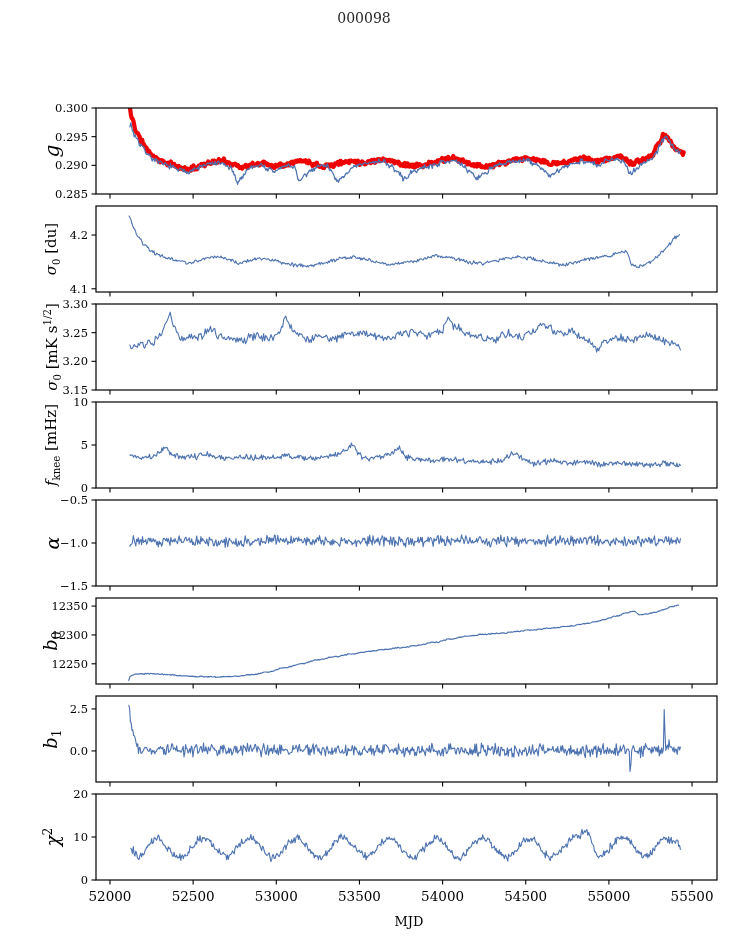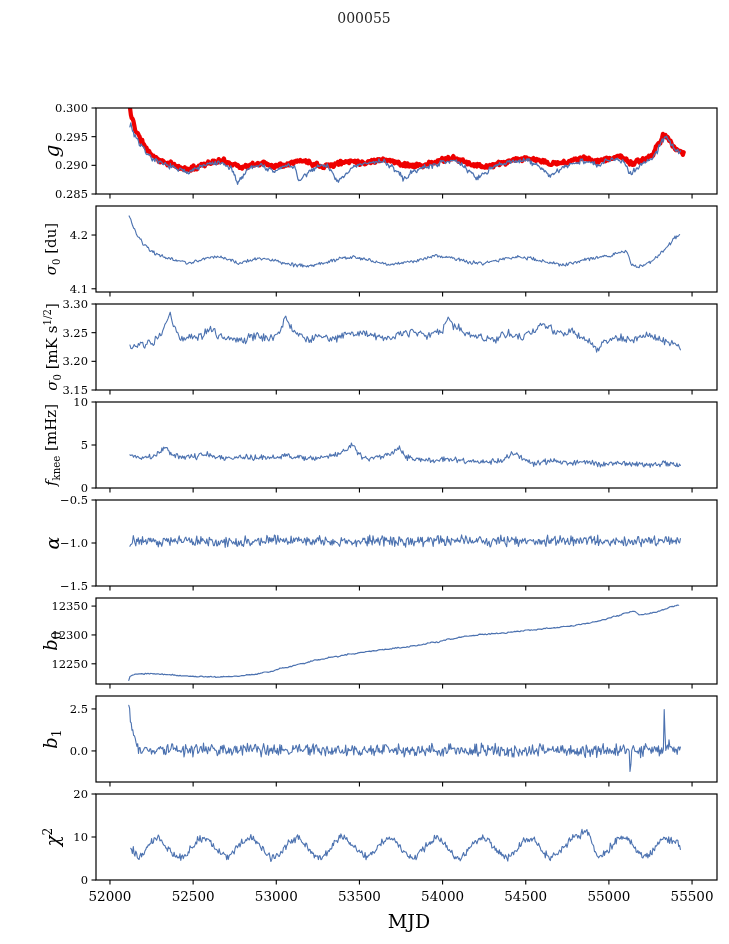--- a/index.html
+++ b/index.html
@@ -1,32 +1,32 @@
 <!DOCTYPE html>
 <html><head>
 <meta charset="utf-8">
 <style>
   html,body{margin:0;padding:0;background:#ffffff;}
   .fig{position:relative;width:729px;height:944px;background:#ffffff;overflow:hidden;
        font-family:"DejaVu Serif", serif;color:#000;}
   .fig-title{position:absolute;transform:translate(-50%,-50%);font-size:14px;color:#262626;
        font-family:"DejaVu Serif", serif;white-space:nowrap;}
-  .x-label{position:absolute;transform:translate(-50%,-50%);font-size:19px;color:#000;
+  .x-label{position:absolute;transform:translate(-50%,-50%);font-size:13px;color:#000;
        font-family:"DejaVu Serif", serif;white-space:nowrap;}
   .y-label{position:absolute;transform:translate(-50%,-50%) rotate(-90deg);white-space:nowrap;
        font-family:"DejaVu Serif", serif;color:#000;}
   .y-label i{font-style:italic;}
   .y-label sub,.y-label sup{font-size:68%;font-style:normal;}
   svg text{font-family:"DejaVu Serif", serif;fill:#000;}
 </style>
 </head>
 <body>
 
 <div class="fig">
-  <div class="fig-title" style="left:364px;top:18px;">000055</div>
+  <div class="fig-title" style="left:364px;top:18px;">000098</div>
   <svg id="plot" width="729" height="944" viewBox="0 0 729 944">
       <g>
         <clipPath id="clip0">
           <rect x="96" y="108" width="621" height="86"></rect>
         </clipPath>
         <path d="M128.3 102.16L129.1 103.70L130.0 107.77L130.9 115.08L131.7 118.09L132.6 118.71L133.5 121.27L134.3 125.49L135.2 130.32L136.1 132.18L137.0 132.98L137.8 133.06L138.7 134.95L139.6 136.52L140.4 140.20L141.3 142.96L142.2 139.66L143.0 144.06L143.9 144.08L144.8 145.88L145.6 148.04L146.5 147.61L147.4 151.38L148.3 150.39L149.1 150.96L150.0 152.78L150.9 153.98L151.7 155.63L152.6 155.70L153.5 155.53L154.3 157.22L155.2 157.60L156.1 157.11L157.0 158.65L157.8 158.57L158.7 161.70L159.6 159.88L160.4 162.36L161.3 160.49L162.2 160.11L163.0 160.67L163.9 161.72L164.8 162.55L165.6 162.74L166.5 163.55L167.4 165.19L168.3 162.65L169.1 164.55L170.0 163.15L170.9 161.57L171.7 163.54L172.6 164.34L173.5 165.66L174.3 163.87L175.2 166.46L176.1 167.07L176.9 166.04L177.8 166.26L178.7 166.01L179.6 168.88L180.4 167.07L181.3 168.16L182.2 168.05L183.0 169.41L183.9 169.95L184.8 167.16L185.6 169.91L186.5 168.62L187.4 168.59L188.2 170.10L189.1 168.97L190.0 168.76L190.9 170.61L191.7 166.58L192.6 166.53L193.5 165.42L194.3 169.66L195.2 167.63L196.1 167.54L196.9 169.35L197.8 167.28L198.7 165.70L199.5 166.18L200.4 165.13L201.3 163.91L202.2 165.11L203.0 164.18L203.9 163.61L204.8 166.25L205.6 163.85L206.5 163.69L207.4 163.74L208.2 161.53L209.1 162.92L210.0 162.85L210.8 163.92L211.7 163.46L212.6 160.56L213.5 161.12L214.3 160.65L215.2 161.38L216.1 163.12L216.9 162.12L217.8 162.47L218.7 159.07L219.5 160.05L220.4 162.02L221.3 160.79L222.1 160.46L223.0 159.85L223.9 158.45L224.8 161.39L225.6 162.51L226.5 163.54L227.4 162.05L228.2 162.25L229.1 162.57L230.0 163.63L230.8 165.48L231.7 164.48L232.6 165.42L233.4 164.13L234.3 164.21L235.2 163.65L236.1 164.52L236.9 165.76L237.8 164.88L238.7 166.20L239.5 167.89L240.4 167.46L241.3 167.25L242.1 168.61L243.0 166.50L243.9 166.47L244.7 166.73L245.6 164.91L246.5 166.31L247.4 168.15L248.2 165.30L249.1 165.49L250.0 165.15L250.8 164.31L251.7 164.14L252.6 162.84L253.4 165.61L254.3 164.59L255.2 165.19L256.0 164.79L256.9 163.70L257.8 162.97L258.7 164.08L259.5 165.41L260.4 163.43L261.3 163.43L262.1 164.07L263.0 161.83L263.9 161.60L264.7 162.35L265.6 163.69L266.5 163.37L267.3 165.12L268.2 164.29L269.1 165.68L270.0 165.42L270.8 167.12L271.7 165.04L272.6 166.75L273.4 166.80L274.3 168.11L275.2 164.98L276.0 164.81L276.9 166.31L277.8 166.35L278.7 165.41L279.5 163.78L280.4 163.44L281.3 165.39L282.1 166.80L283.0 164.59L283.9 166.53L284.7 164.76L285.6 164.85L286.5 165.53L287.3 163.50L288.2 164.55L289.1 165.22L290.0 162.81L290.8 162.52L291.7 161.61L292.6 163.29L293.4 163.98L294.3 161.39L295.2 161.31L296.0 160.78L296.9 161.67L297.8 160.52L298.6 160.94L299.5 161.39L300.4 159.93L301.3 160.98L302.1 161.54L303.0 161.37L303.9 160.75L304.7 161.19L305.6 160.30L306.5 162.70L307.3 162.22L308.2 163.23L309.1 160.78L309.9 162.87L310.8 163.42L311.7 164.27L312.6 165.86L313.4 165.38L314.3 163.98L315.2 164.66L316.0 163.78L316.9 162.65L317.8 165.69L318.6 165.50L319.5 166.67L320.4 165.81L321.2 166.21L322.1 167.33L323.0 167.85L323.9 168.07L324.7 166.21L325.6 164.93L326.5 164.44L327.3 165.53L328.2 164.46L329.1 164.72L329.9 166.50L330.8 164.31L331.7 164.97L332.5 164.44L333.4 166.93L334.3 165.84L335.2 163.46L336.0 163.69L336.9 163.56L337.8 162.04L338.6 164.77L339.5 163.53L340.4 160.86L341.2 164.34L342.1 161.63L343.0 162.30L343.8 162.96L344.7 162.37L345.6 161.20L346.5 161.70L347.3 162.13L348.2 161.21L349.1 163.02L349.9 160.64L350.8 160.46L351.7 161.13L352.5 161.25L353.4 161.20L354.3 162.03L355.1 160.78L356.0 162.38L356.9 163.57L357.8 160.55L358.6 162.43L359.5 164.85L360.4 164.71L361.2 163.04L362.1 161.35L363.0 162.40L363.8 162.90L364.7 164.32L365.6 164.27L366.4 163.31L367.3 162.30L368.2 161.15L369.1 162.20L369.9 161.18L370.8 163.01L371.7 160.01L372.5 161.29L373.4 162.18L374.3 159.76L375.1 162.84L376.0 161.22L376.9 160.30L377.7 159.16L378.6 161.19L379.5 159.25L380.4 160.97L381.2 160.23L382.1 159.57L383.0 158.45L383.8 159.23L384.7 159.89L385.6 160.95L386.4 159.67L387.3 160.93L388.2 160.03L389.0 160.06L389.9 159.80L390.8 161.43L391.7 160.81L392.5 160.42L393.4 160.84L394.3 163.28L395.1 161.51L396.0 161.94L396.9 161.81L397.7 163.21L398.6 161.81L399.5 163.15L400.4 165.49L401.2 164.78L402.1 164.55L403.0 166.00L403.8 164.00L404.7 163.10L405.6 166.39L406.4 165.73L407.3 163.30L408.2 166.46L409.0 166.53L409.9 164.57L410.8 165.93L411.7 166.55L412.5 164.70L413.4 167.15L414.3 164.66L415.1 167.28L416.0 166.11L416.9 163.75L417.7 166.17L418.6 164.70L419.5 164.24L420.3 164.89L421.2 165.28L422.1 166.00L423.0 167.31L423.8 165.24L424.7 164.91L425.6 164.34L426.4 164.36L427.3 164.60L428.2 164.74L429.0 161.66L429.9 162.32L430.8 162.53L431.6 161.85L432.5 162.91L433.4 163.15L434.3 163.47L435.1 161.92L436.0 161.84L436.9 162.55L437.7 160.42L438.6 160.44L439.5 160.03L440.3 160.31L441.2 159.74L442.1 157.98L442.9 160.51L443.8 161.78L444.7 160.17L445.6 158.17L446.4 158.82L447.3 159.51L448.2 157.01L449.0 159.88L449.9 159.93L450.8 159.26L451.6 159.40L452.5 157.29L453.4 156.07L454.2 158.29L455.1 158.91L456.0 159.10L456.9 158.48L457.7 159.30L458.6 161.89L459.5 159.42L460.3 159.63L461.2 161.72L462.1 159.52L462.9 159.44L463.8 161.92L464.7 161.92L465.5 162.21L466.4 161.66L467.3 164.47L468.2 164.20L469.0 162.22L469.9 164.44L470.8 164.64L471.6 165.42L472.5 165.17L473.4 164.15L474.2 166.23L475.1 164.45L476.0 164.56L476.8 166.56L477.7 163.99L478.6 164.48L479.5 164.07L480.3 166.13L481.2 167.01L482.1 166.31L482.9 167.16L483.8 167.12L484.7 167.56L485.5 166.87L486.4 165.25L487.3 167.57L488.1 165.60L489.0 166.34L489.9 164.85L490.8 165.65L491.6 165.38L492.5 164.34L493.4 167.26L494.2 164.22L495.1 164.69L496.0 164.63L496.8 163.51L497.7 162.89L498.6 161.80L499.4 165.21L500.3 164.00L501.2 162.04L502.1 162.35L502.9 162.33L503.8 161.87L504.7 162.83L505.5 164.53L506.4 161.94L507.3 163.23L508.1 160.75L509.0 160.36L509.9 161.46L510.8 160.70L511.6 160.90L512.5 159.81L513.4 159.02L514.2 159.56L515.1 160.71L516.0 158.13L516.8 159.70L517.7 158.43L518.6 159.46L519.4 159.50L520.3 159.11L521.2 158.54L522.1 161.08L522.9 159.97L523.8 157.86L524.7 157.16L525.5 158.15L526.4 157.42L527.3 158.65L528.1 158.81L529.0 158.61L529.9 159.16L530.7 159.20L531.6 159.41L532.5 158.76L533.4 158.04L534.2 160.13L535.1 159.24L536.0 161.13L536.8 158.99L537.7 159.88L538.6 159.52L539.4 160.06L540.3 161.38L541.2 162.43L542.0 161.84L542.9 159.96L543.8 162.53L544.7 160.31L545.5 162.57L546.4 161.91L547.3 161.94L548.1 163.94L549.0 164.45L549.9 164.78L550.7 164.91L551.6 164.83L552.5 164.04L553.3 162.04L554.2 163.14L555.1 162.23L556.0 164.12L556.8 164.39L557.7 162.23L558.6 163.79L559.4 162.92L560.3 163.14L561.2 162.66L562.0 163.12L562.9 161.79L563.8 160.79L564.6 163.25L565.5 162.84L566.4 163.56L567.3 163.23L568.1 162.26L569.0 160.94L569.9 160.64L570.7 161.58L571.6 159.79L572.5 159.89L573.3 160.42L574.2 158.63L575.1 159.36L575.9 158.47L576.8 159.33L577.7 161.73L578.6 158.80L579.4 158.09L580.3 157.31L581.2 158.10L582.0 159.06L582.9 158.16L583.8 156.42L584.6 159.09L585.5 157.52L586.4 159.26L587.2 158.76L588.1 159.74L589.0 157.74L589.9 159.89L590.7 159.45L591.6 159.65L592.5 160.57L593.3 161.16L594.2 160.75L595.1 160.08L595.9 160.42L596.8 162.69L597.7 159.64L598.5 162.62L599.4 161.07L600.3 160.50L601.2 159.30L602.0 159.45L602.9 160.24L603.8 159.82L604.6 158.35L605.5 161.32L606.4 157.58L607.2 157.97L608.1 160.32L609.0 158.91L609.8 157.91L610.7 159.16L611.6 158.78L612.5 158.90L613.3 158.20L614.2 157.17L615.1 157.21L615.9 156.98L616.8 156.18L617.7 155.83L618.5 155.82L619.4 156.78L620.3 155.32L621.1 155.46L622.0 158.36L622.9 157.54L623.8 158.67L624.6 158.76L625.5 160.06L626.4 158.48L627.2 160.99L628.1 162.38L629.0 161.38L629.8 164.51L630.7 161.21L631.6 162.75L632.5 164.94L633.3 163.12L634.2 164.63L635.1 162.19L635.9 161.73L636.8 159.72L637.7 159.47L638.5 160.85L639.4 162.61L640.3 160.50L641.1 161.55L642.0 160.06L642.9 158.20L643.8 160.56L644.6 160.43L645.5 158.59L646.4 157.79L647.2 158.88L648.1 157.79L649.0 155.59L649.8 156.25L650.7 156.46L651.6 154.93L652.4 156.34L653.3 155.32L654.2 151.32L655.1 149.89L655.9 146.26L656.8 145.48L657.7 144.04L658.5 143.09L659.4 142.58L660.3 143.48L661.1 140.19L662.0 138.01L662.9 133.89L663.7 136.86L664.6 135.49L665.5 134.98L666.4 137.60L667.2 136.70L668.1 137.49L669.0 140.76L669.8 140.20L670.7 140.81L671.6 143.48L672.4 146.50L673.3 145.83L674.2 146.64L675.0 149.28L675.9 150.13L676.8 149.08L677.7 150.29L678.5 150.39L679.4 151.14L680.3 150.89L681.1 151.15L682.0 153.09L682.9 154.82L683.7 152.19" fill="none" stroke="#ee0000" stroke-width="4.2" stroke-linejoin="round" stroke-linecap="round" clip-path="url(#clip0)"></path>
         <path d="M129.9 126.97L130.8 122.83L131.7 127.44L132.5 131.02L133.4 132.01L134.2 136.78L135.1 134.65L136.0 137.67L136.8 138.36L137.7 138.90L138.5 141.37L139.4 145.57L140.3 146.27L141.1 143.82L142.0 145.69L142.8 146.54L143.7 146.80L144.6 148.83L145.4 152.35L146.3 154.15L147.2 154.61L148.0 153.95L148.9 155.13L149.7 154.36L150.6 155.64L151.5 158.94L152.3 161.02L153.2 158.28L154.0 159.75L154.9 161.58L155.8 158.36L156.6 159.85L157.5 160.00L158.4 163.66L159.2 161.44L160.1 161.01L160.9 161.86L161.8 162.10L162.7 164.49L163.5 164.72L164.4 163.70L165.2 162.61L166.1 164.06L167.0 165.33L167.8 164.87L168.7 167.32L169.6 169.00L170.4 163.71L171.3 167.64L172.1 166.32L173.0 165.29L173.9 167.26L174.7 167.21L175.6 167.71L176.4 169.13L177.3 169.59L178.2 171.32L179.0 169.90L179.9 168.23L180.8 168.27L181.6 169.47L182.5 169.43L183.3 171.68L184.2 169.28L185.1 172.31L185.9 171.61L186.8 173.43L187.6 171.78L188.5 173.90L189.4 173.53L190.2 170.71L191.1 170.17L192.0 171.29L192.8 168.94L193.7 170.32L194.5 167.77L195.4 168.25L196.3 168.40L197.1 169.14L198.0 167.25L198.8 169.79L199.7 165.10L200.6 166.03L201.4 165.39L202.3 167.22L203.2 164.94L204.0 164.65L204.9 165.72L205.7 165.84L206.6 164.60L207.5 163.08L208.3 163.46L209.2 163.79L210.0 162.43L210.9 164.32L211.8 163.37L212.6 162.14L213.5 164.62L214.4 164.33L215.2 161.42L216.1 164.95L216.9 164.28L217.8 161.37L218.7 161.12L219.5 162.97L220.4 164.18L221.2 163.28L222.1 162.49L223.0 162.89L223.8 164.86L224.7 164.01L225.6 166.05L226.4 166.16L227.3 165.41L228.1 166.91L229.0 169.47L229.9 167.90L230.7 165.79L231.6 168.09L232.4 171.97L233.3 171.44L234.2 175.15L235.0 174.93L235.9 180.09L236.8 181.30L237.6 184.42L238.5 181.22L239.3 181.22L240.2 177.59L241.1 179.30L241.9 176.67L242.8 178.25L243.6 174.03L244.5 174.72L245.4 173.53L246.2 170.63L247.1 169.50L247.9 168.79L248.8 169.07L249.7 168.64L250.5 167.30L251.4 165.77L252.3 168.60L253.1 166.00L254.0 166.14L254.8 167.20L255.7 166.01L256.6 165.86L257.4 165.76L258.3 167.01L259.1 165.32L260.0 164.96L260.9 163.50L261.7 163.93L262.6 166.19L263.5 166.92L264.3 164.94L265.2 168.74L266.0 170.23L266.9 168.42L267.8 171.10L268.6 168.97L269.5 167.48L270.3 168.50L271.2 168.87L272.1 169.66L272.9 172.18L273.8 171.58L274.7 172.46L275.5 170.58L276.4 170.51L277.2 170.32L278.1 169.62L279.0 168.09L279.8 169.13L280.7 167.08L281.5 168.55L282.4 166.30L283.3 166.42L284.1 166.68L285.0 166.15L285.9 165.20L286.7 166.43L287.6 165.10L288.4 163.68L289.3 165.17L290.2 166.87L291.0 166.91L291.9 166.51L292.7 168.35L293.6 167.03L294.5 165.55L295.3 168.47L296.2 170.76L297.1 175.27L297.9 179.21L298.8 180.57L299.6 180.19L300.5 180.32L301.4 179.38L302.2 178.09L303.1 176.56L303.9 174.93L304.8 173.88L305.7 174.80L306.5 176.76L307.4 173.14L308.3 172.72L309.1 170.56L310.0 170.18L310.8 171.52L311.7 168.77L312.6 171.33L313.4 168.24L314.3 170.77L315.1 167.77L316.0 168.03L316.9 166.75L317.7 164.97L318.6 166.44L319.5 166.09L320.3 165.86L321.2 164.66L322.0 164.92L322.9 165.45L323.8 166.52L324.6 164.80L325.5 166.64L326.3 167.40L327.2 163.82L328.1 166.30L328.9 168.53L329.8 170.72L330.7 169.67L331.5 170.69L332.4 172.51L333.2 173.66L334.1 175.88L335.0 179.31L335.8 178.13L336.7 181.23L337.5 180.05L338.4 182.24L339.3 179.88L340.1 178.30L341.0 178.61L341.9 177.09L342.7 176.48L343.6 177.71L344.4 176.42L345.3 174.42L346.2 172.96L347.0 173.71L347.9 172.89L348.7 172.42L349.6 170.93L350.5 168.63L351.3 168.16L352.2 167.97L353.1 167.28L353.9 165.21L354.8 166.48L355.6 165.74L356.5 167.20L357.4 164.50L358.2 165.64L359.1 164.14L359.9 164.40L360.8 163.82L361.7 165.26L362.5 164.21L363.4 163.73L364.2 162.99L365.1 162.54L366.0 163.17L366.8 163.91L367.7 163.32L368.6 163.40L369.4 162.11L370.3 162.94L371.1 162.31L372.0 162.59L372.9 162.18L373.7 161.43L374.6 163.89L375.4 161.61L376.3 161.51L377.2 162.58L378.0 162.42L378.9 158.94L379.8 162.01L380.6 161.64L381.5 162.30L382.3 162.00L383.2 162.12L384.1 159.14L384.9 160.75L385.8 163.07L386.6 165.24L387.5 163.66L388.4 165.19L389.2 167.91L390.1 165.65L391.0 166.43L391.8 164.42L392.7 166.31L393.5 167.36L394.4 171.62L395.3 170.63L396.1 170.91L397.0 171.76L397.8 171.31L398.7 171.51L399.6 175.21L400.4 172.32L401.3 176.51L402.2 175.92L403.0 181.06L403.9 178.53L404.7 176.53L405.6 177.78L406.5 178.66L407.3 178.03L408.2 177.74L409.0 174.97L409.9 174.10L410.8 170.40L411.6 173.28L412.5 171.25L413.4 171.44L414.2 169.61L415.1 170.59L415.9 171.87L416.8 172.66L417.7 169.67L418.5 170.00L419.4 168.22L420.2 168.50L421.1 167.54L422.0 168.71L422.8 166.45L423.7 167.98L424.6 164.59L425.4 167.48L426.3 167.63L427.1 167.86L428.0 166.49L428.9 168.64L429.7 164.80L430.6 164.96L431.4 164.87L432.3 168.48L433.2 163.89L434.0 163.91L434.9 164.13L435.8 164.24L436.6 165.51L437.5 166.64L438.3 163.90L439.2 165.93L440.1 161.28L440.9 160.43L441.8 161.74L442.6 160.68L443.5 160.87L444.4 161.60L445.2 163.57L446.1 162.94L447.0 161.58L447.8 161.23L448.7 161.73L449.5 163.28L450.4 160.36L451.3 160.44L452.1 160.66L453.0 160.65L453.8 160.17L454.7 160.70L455.6 161.12L456.4 159.88L457.3 162.70L458.2 162.83L459.0 161.67L459.9 164.57L460.7 165.33L461.6 162.67L462.5 165.78L463.3 166.82L464.2 167.67L465.0 165.18L465.9 167.94L466.8 169.97L467.6 172.79L468.5 170.85L469.3 170.17L470.2 171.60L471.1 171.95L471.9 173.11L472.8 172.78L473.7 174.68L474.5 177.02L475.4 177.45L476.2 179.68L477.1 176.95L478.0 179.70L478.8 175.23L479.7 177.70L480.5 176.30L481.4 175.05L482.3 173.09L483.1 173.49L484.0 173.95L484.9 172.65L485.7 172.78L486.6 173.82L487.4 173.91L488.3 172.44L489.2 167.96L490.0 166.96L490.9 169.10L491.7 167.21L492.6 168.30L493.5 167.02L494.3 165.73L495.2 166.20L496.1 164.67L496.9 165.97L497.8 164.41L498.6 165.04L499.5 162.47L500.4 164.88L501.2 163.61L502.1 164.94L502.9 164.10L503.8 164.50L504.7 163.44L505.5 164.51L506.4 163.34L507.3 161.10L508.1 160.85L509.0 162.01L509.8 160.34L510.7 163.45L511.6 161.62L512.4 160.83L513.3 160.27L514.1 162.09L515.0 162.30L515.9 160.58L516.7 162.46L517.6 161.85L518.5 160.42L519.3 162.84L520.2 159.51L521.0 161.53L521.9 161.01L522.8 161.47L523.6 158.45L524.5 160.06L525.3 161.04L526.2 159.85L527.1 158.72L527.9 161.35L528.8 158.65L529.7 159.34L530.5 163.88L531.4 161.08L532.2 165.53L533.1 163.21L534.0 164.58L534.8 163.78L535.7 164.44L536.5 163.18L537.4 165.57L538.3 165.49L539.1 166.43L540.0 167.73L540.9 169.46L541.7 167.89L542.6 169.35L543.4 169.04L544.3 171.85L545.2 170.70L546.0 171.67L546.9 173.09L547.7 173.28L548.6 176.52L549.5 175.03L550.3 177.20L551.2 174.63L552.1 174.09L552.9 173.47L553.8 174.60L554.6 173.48L555.5 172.66L556.4 171.52L557.2 168.87L558.1 171.21L558.9 172.64L559.8 169.69L560.7 169.70L561.5 168.49L562.4 166.72L563.3 166.66L564.1 167.85L565.0 165.02L565.8 166.57L566.7 165.53L567.6 167.75L568.4 165.70L569.3 165.58L570.1 163.33L571.0 163.66L571.9 163.55L572.7 163.83L573.6 163.21L574.5 163.70L575.3 163.51L576.2 162.63L577.0 163.60L577.9 162.31L578.8 163.41L579.6 164.01L580.5 159.01L581.3 160.18L582.2 158.84L583.1 161.19L583.9 163.75L584.8 161.76L585.6 162.94L586.5 161.61L587.4 162.02L588.2 162.36L589.1 161.41L590.0 162.24L590.8 162.88L591.7 162.41L592.5 161.71L593.4 164.72L594.3 161.60L595.1 164.63L596.0 164.58L596.8 167.05L597.7 164.45L598.6 165.56L599.4 165.30L600.3 166.14L601.2 164.50L602.0 162.73L602.9 162.76L603.7 163.53L604.6 160.30L605.5 158.97L606.3 159.86L607.2 160.29L608.0 160.32L608.9 160.76L609.8 161.62L610.6 160.21L611.5 158.05L612.4 158.35L613.2 160.10L614.1 160.01L614.9 160.58L615.8 158.63L616.7 159.27L617.5 158.21L618.4 160.55L619.2 159.86L620.1 161.54L621.0 162.99L621.8 160.88L622.7 159.67L623.6 162.08L624.4 162.07L625.3 164.85L626.1 166.32L627.0 166.17L627.9 169.66L628.7 173.33L629.6 173.44L630.4 171.50L631.3 174.67L632.2 174.32L633.0 171.68L633.9 168.26L634.8 171.82L635.6 170.54L636.5 168.09L637.3 167.79L638.2 169.09L639.1 167.47L639.9 164.98L640.8 163.35L641.6 165.29L642.5 163.19L643.4 163.16L644.2 161.47L645.1 163.18L646.0 162.07L646.8 161.89L647.7 159.30L648.5 160.73L649.4 160.31L650.3 158.88L651.1 158.94L652.0 159.63L652.8 158.08L653.7 156.11L654.6 154.09L655.4 152.91L656.3 151.19L657.2 153.79L658.0 150.53L658.9 144.86L659.7 146.36L660.6 143.35L661.5 140.99L662.3 138.75L663.2 142.18L664.0 138.58L664.9 136.87L665.8 137.14L666.6 136.11L667.5 138.64L668.4 139.43L669.2 140.87L670.1 140.89L670.9 145.57L671.8 145.04L672.7 144.24L673.5 148.12L674.4 148.70L675.2 150.26L676.1 151.31L677.0 149.89L677.8 149.30L678.7 153.53L679.6 152.38L680.4 150.80" fill="none" stroke="#4c72b0" stroke-width="1.25" stroke-linejoin="round" stroke-linecap="round" clip-path="url(#clip0)"></path>
         <rect x="96" y="108" width="621" height="86" fill="none" stroke="#000000" stroke-width="1.2"></rect>
         <line x1="91.5" x2="96" y1="194" y2="194" stroke="#000000" stroke-width="1.1"></line>
         <text x="88" y="198" text-anchor="end" font-size="11.5">0.285</text>

